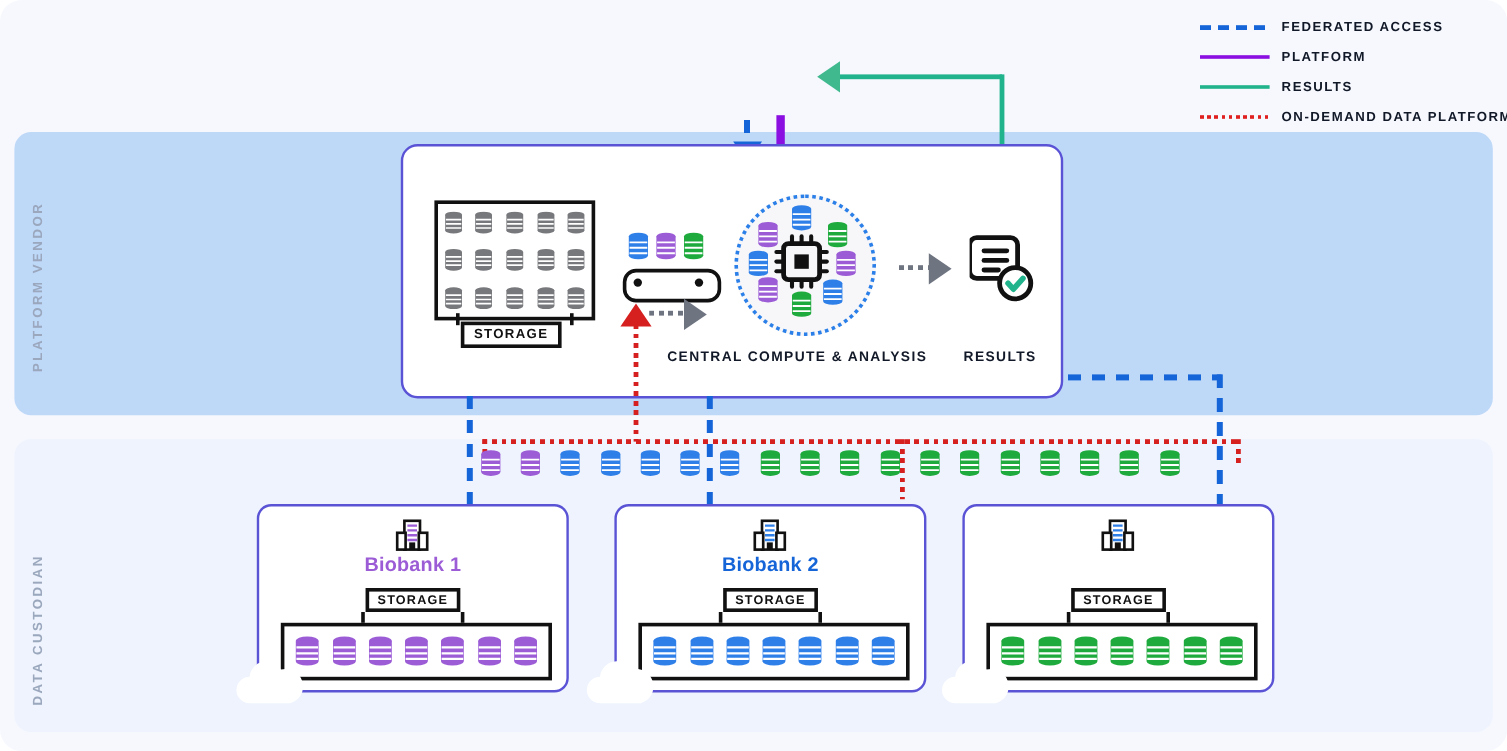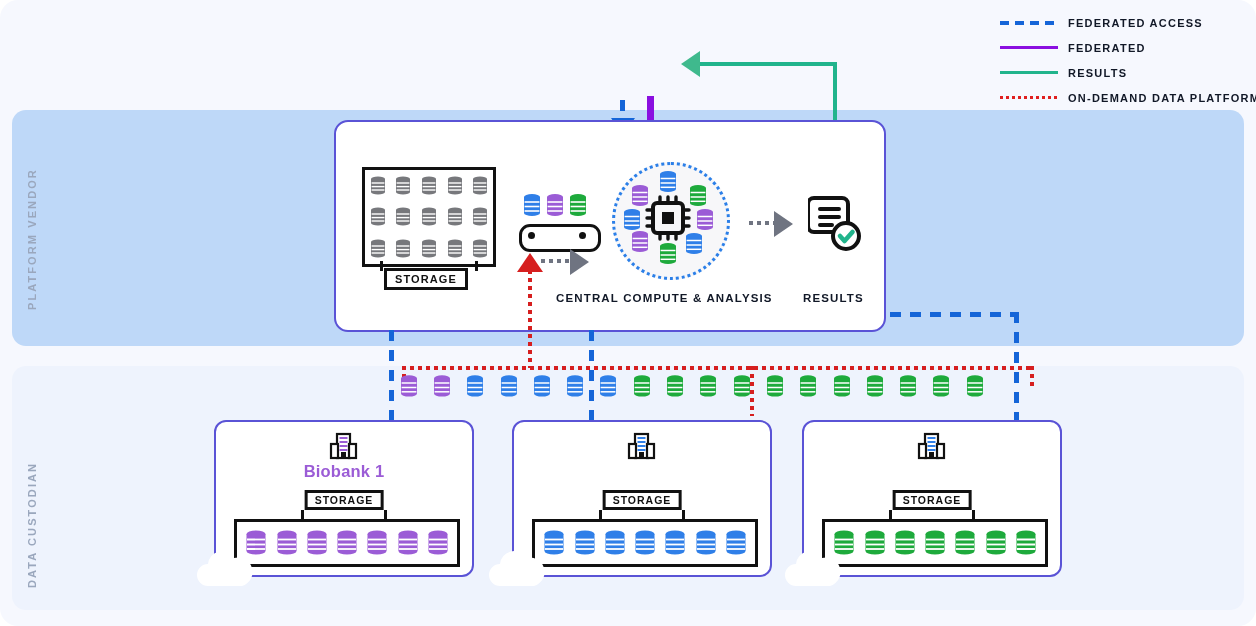--- a/index.html
+++ b/index.html
@@ -101,21 +101,21 @@
   <div class="band-label" id="label-vendor">PLATFORM VENDOR</div>
   <div class="band-label" id="label-custodian">DATA CUSTODIAN</div>
 
   <div id="legend">
     <div class="leg-row">
       <div class="leg-key k-dash"></div>
       <div class="leg-txt">FEDERATED ACCESS</div>
     </div>
     <div class="leg-row">
       <div class="leg-key k-solid-purple"></div>
-      <div class="leg-txt">FEDERATED</div>
+      <div class="leg-txt">PLATFORM</div>
     </div>
     <div class="leg-row">
       <div class="leg-key k-solid-green"></div>
       <div class="leg-txt">RESULTS</div>
     </div>
     <div class="leg-row">
       <div class="leg-key k-dot"></div>
       <div class="leg-txt">ON-DEMAND DATA PLATFORM</div>
     </div>
   </div>
@@ -822,20 +822,21 @@
       <rect x="2" y="13" width="7" height="14" fill="#fff" stroke="#111" stroke-width="2.2"></rect>
       <rect x="20" y="13" width="7" height="14" fill="#fff" stroke="#111" stroke-width="2.2"></rect>
       <g stroke="#2f7fe8" stroke-width="2">
           <line x1="10.5" y1="7" x2="18.5" y2="7"></line>
           <line x1="10.5" y1="11" x2="18.5" y2="11"></line>
           <line x1="10.5" y1="15" x2="18.5" y2="15"></line>
           <line x1="10.5" y1="19" x2="18.5" y2="19"></line>
         </g>
       <rect x="12" y="21" width="5" height="6" fill="#111"></rect>
     </svg>
+    <div class="bb-title" style="color:#1565d8;">Biobank 2</div>
     <div class="bb-tag">STORAGE</div>
     <div class="bb-stem"></div>
     <div class="bb-rack">
       <svg width="22" height="27" viewBox="0 0 22 27">
           <ellipse cx="11" cy="4" rx="9.5" ry="3.6" fill="#2f7fe8"></ellipse>
           <rect x="1.5" y="4" width="19" height="17" fill="#2f7fe8"></rect>
           <ellipse cx="11" cy="21" rx="9.5" ry="3.6" fill="#2f7fe8"></ellipse>
           <g stroke="#fff" stroke-width="1.8">
             <line x1="2" y1="9.5" x2="20" y2="9.5"></line>
             <line x1="2" y1="14.5" x2="20" y2="14.5"></line>

